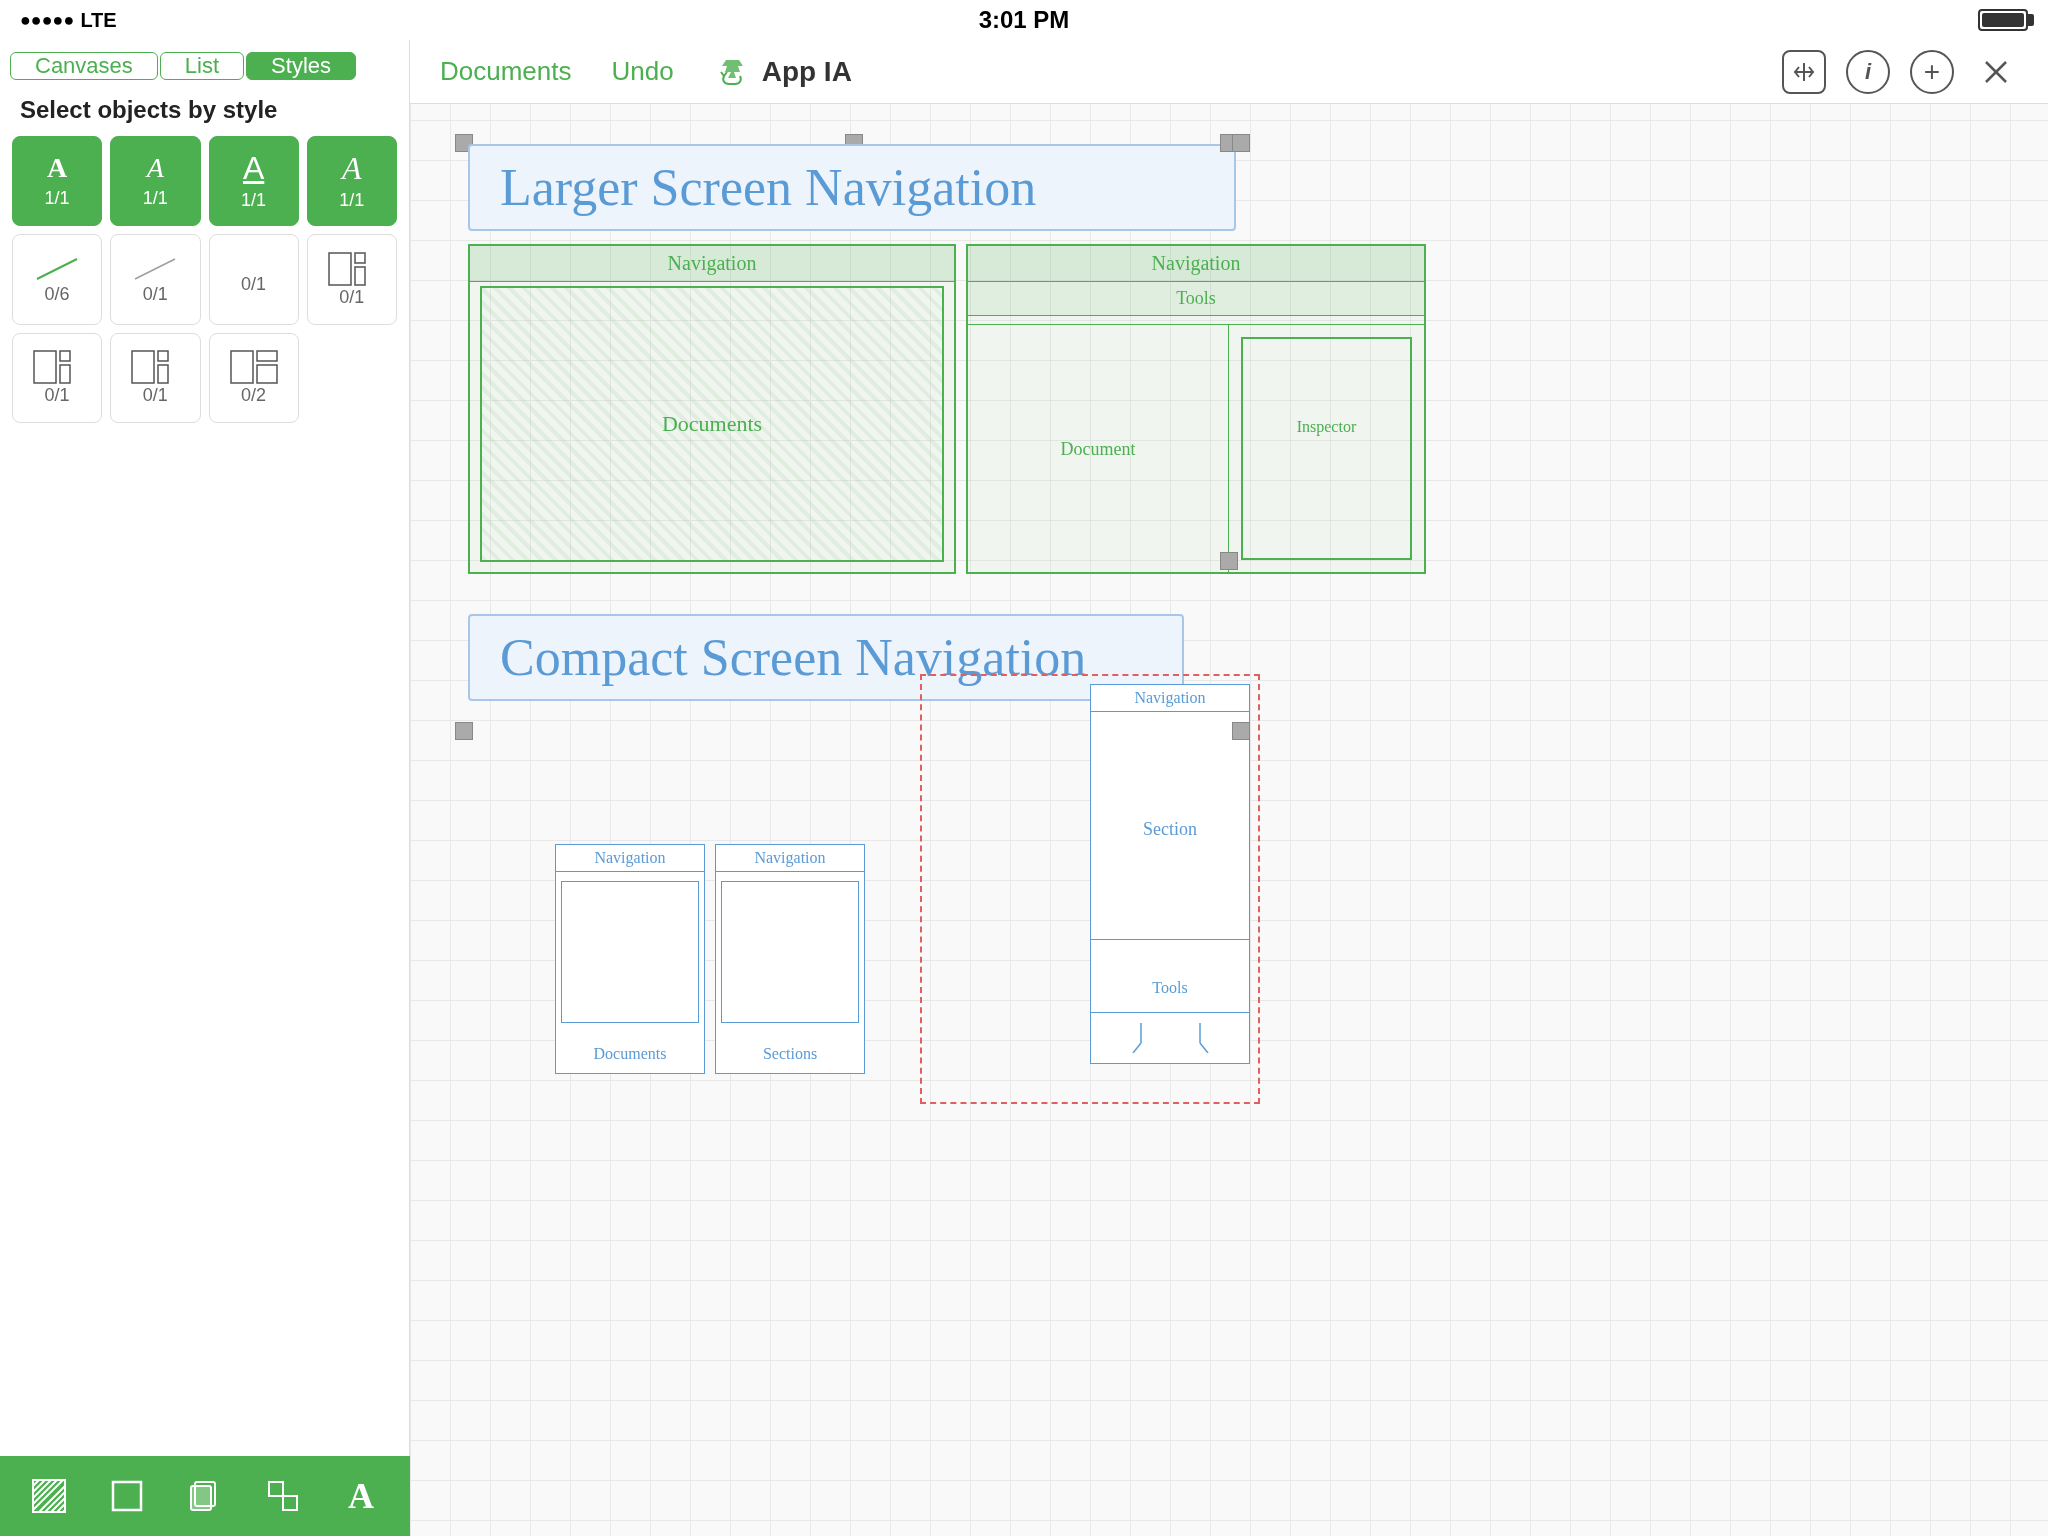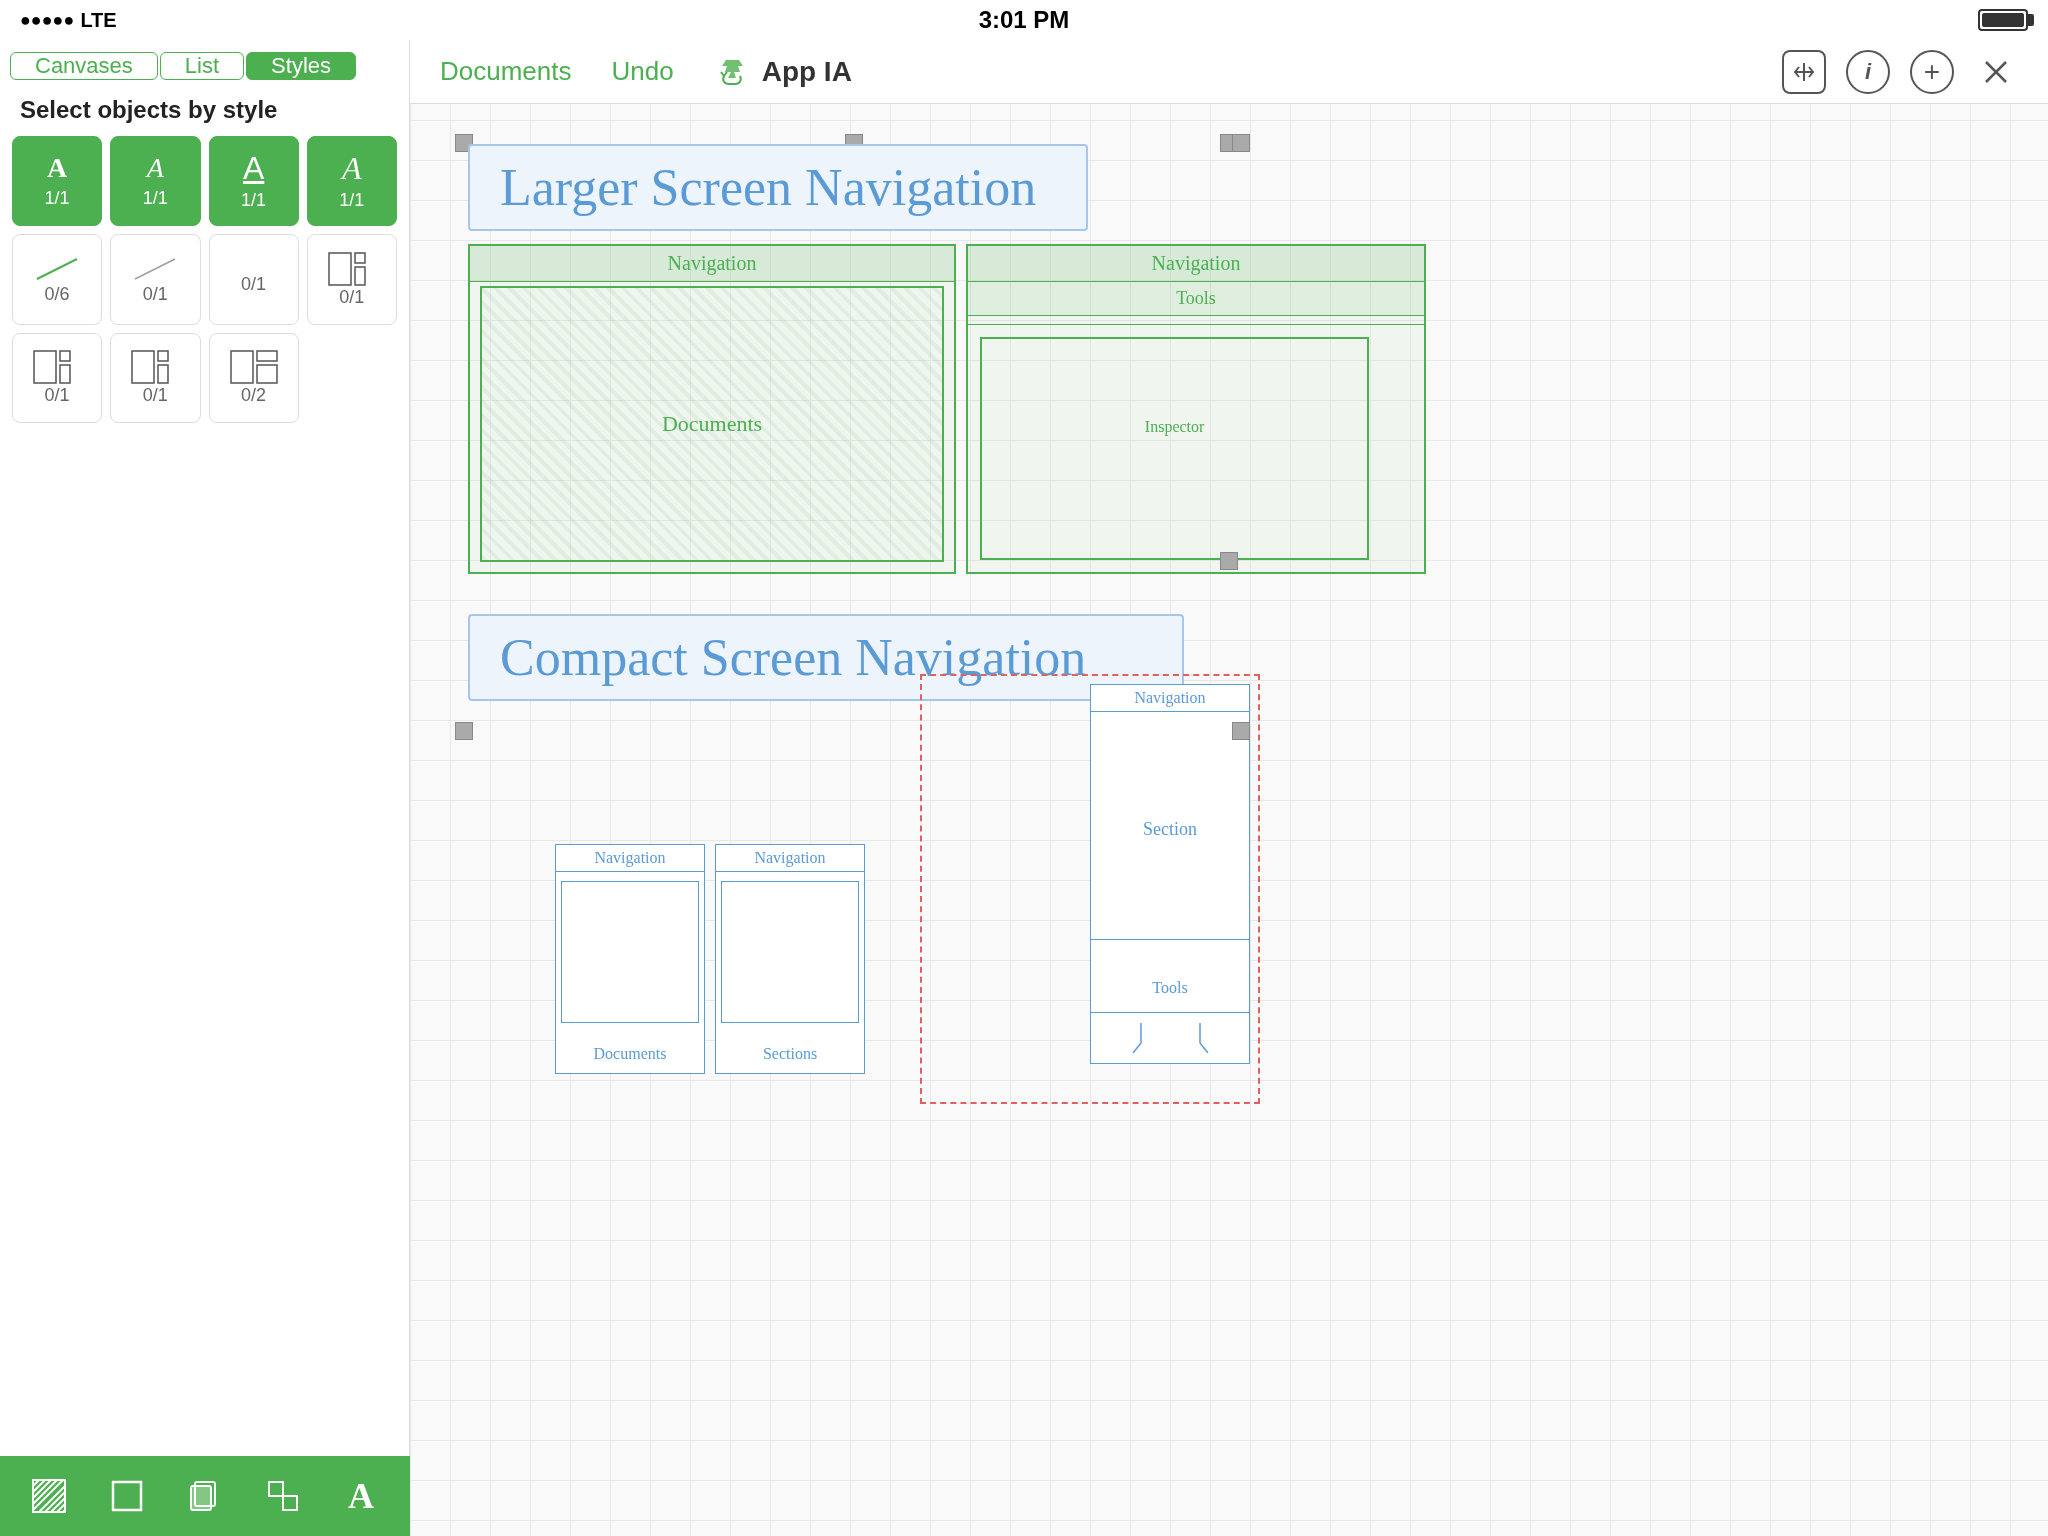--- a/index.html
+++ b/index.html
@@ -305,39 +305,42 @@
       </div>
     </div>
   </div>
 
   <div class="canvas-content">
 
     <div class="handle" style="top:30px; left:45px;"></div>
     <div class="handle" style="top:30px; left:435px;"></div>
     <div class="handle" style="top:30px; left:810px;"></div>
 
-    <div class="section-title" style="top:40px; left:58px; width:620px;">Larger Screen Navigation</div>
+    <div class="section-title" style="top:40px; left:58px; width:768px;">Larger Screen Navigation</div>
 
     <div style="position:absolute; top:140px; left:58px; width:488px; height:330px; border: 2px solid #4CAF50; background: rgba(76,175,80,0.05);">
       <div style="background: rgba(76,175,80,0.15); border-bottom: 1px solid #4CAF50; text-align:center; padding:6px; font-size:20px; font-family:'Comic Sans MS',cursive; color:#4CAF50;">Navigation</div>
 
       <div style="position:absolute; left:10px; top:40px; right:10px; bottom:10px; border: 2px solid #4CAF50;">
         <div style="position:absolute; inset:0;" class="hatched"></div>
         <div style="position:absolute; top:50%; left:50%; transform:translate(-50%,-50%); font-size:22px; font-family:'Comic Sans MS',cursive; color:#4CAF50;">Documents</div>
       </div>
     </div>
 
     <div style="position:absolute; top:140px; left:556px; width:460px; height:330px; border: 2px solid #4CAF50; background: rgba(76,175,80,0.05);">
       <div style="background: rgba(76,175,80,0.15); border-bottom: 1px solid #4CAF50; text-align:center; padding:6px; font-size:20px; font-family:'Comic Sans MS',cursive; color:#4CAF50;">Navigation</div>
 
       <div style="height:34px; border-bottom: 1px solid #4CAF50; background: rgba(76,175,80,0.1); display:flex; align-items:center; justify-content:center; font-size:18px; font-family:'Comic Sans MS',cursive; color:#4CAF50;">Tools</div>
 
       <div style="position:absolute; left:0; top:78px; bottom:0; right:0; display:flex; border-top: 1px solid #4CAF50;">
 
 
+        <div style="flex:1.4; border-right: 1px solid #4CAF50; position:relative;">
+          <div style="position:absolute; top:50%; left:50%; transform:translate(-50%,-50%); font-size:18px; font-family:'Comic Sans MS',cursive; color:#4CAF50;">Document</div>
+        </div>
 
         <div style="flex:0.9; position:relative; border: 2px solid #4CAF50; margin:12px;">
           <div style="position:absolute; top:40%; left:50%; transform:translate(-50%,-50%); font-size:16px; font-family:'Comic Sans MS',cursive; color:#4CAF50; text-align:center;">Inspector</div>
         </div>
       </div>
     </div>
 
     <div class="handle" style="top:30px; left:810px;"></div>
     <div class="handle" style="top:448px; left:810px;"></div>
 

